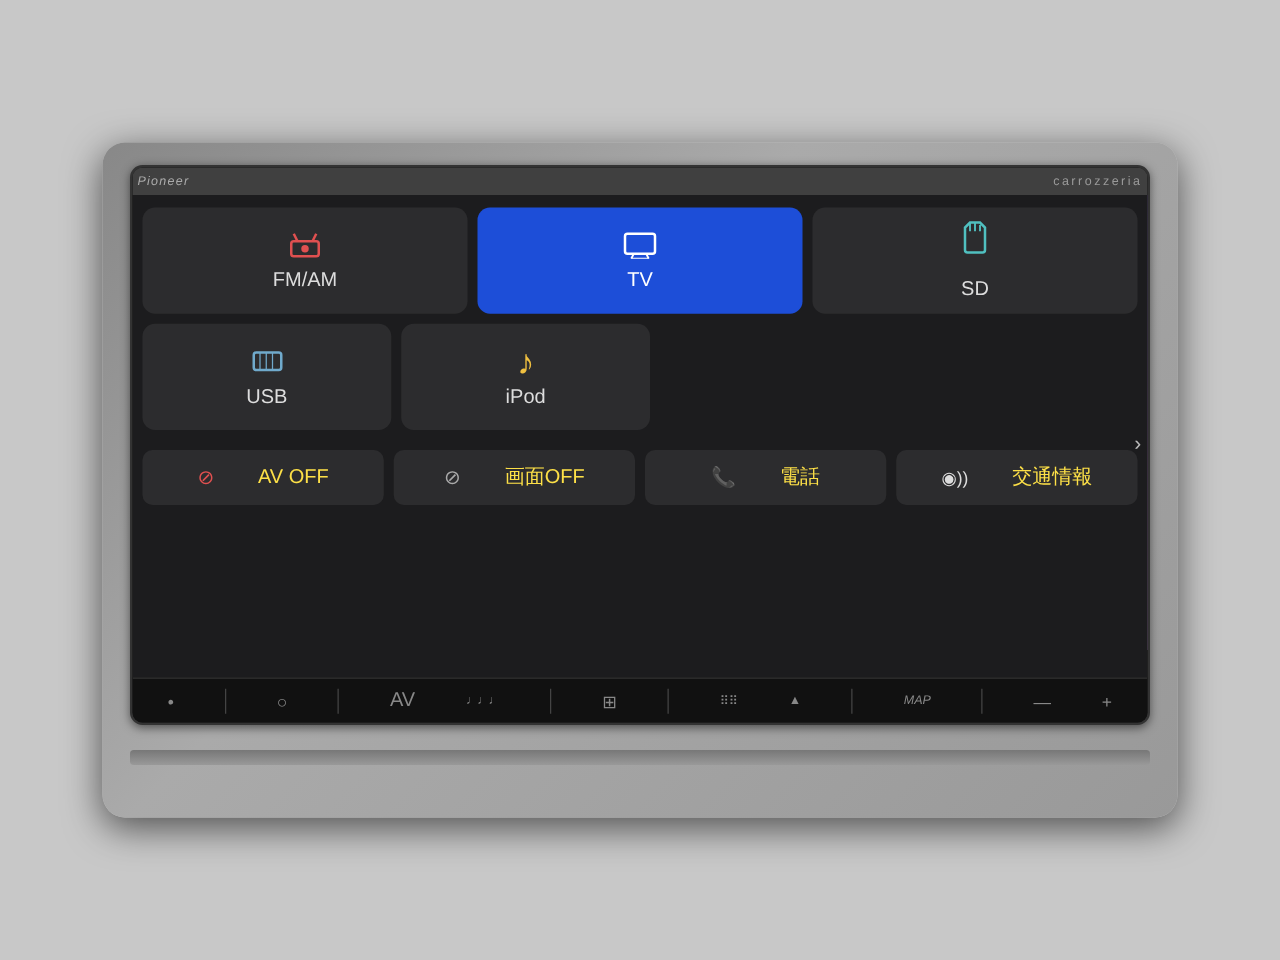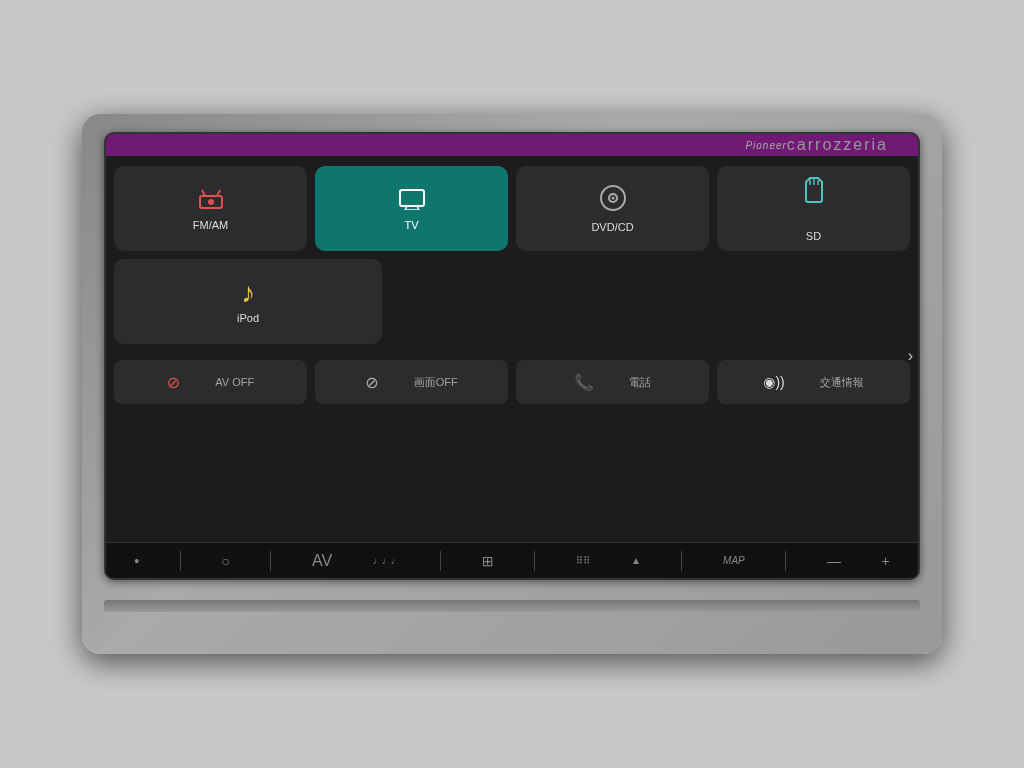--- a/index.html
+++ b/index.html
@@ -35,37 +35,37 @@
       overflow: hidden;
       position: relative;
       box-shadow: inset 0 0 12px rgba(0,0,0,0.9), 0 2px 8px rgba(0,0,0,0.5);
       border: 2px solid #333;
     }
 
     .brand-bar {
       position: absolute;
       top: 0; left: 0; right: 0;
       height: 22px;
-      background: #701a75;
-      display: flex;
-      align-items: center;
-      justify-content: flex-end;
-      padding: 0 30px;
+      background: #404040;
+      display: flex;
+      align-items: center;
+      justify-content: space-between;
+      padding: 0 4px;
       z-index: 10;
     }
 
     .brand-pioneer {
       font-size: 10px;
       color: #aaa;
       font-style: italic;
       letter-spacing: 1px;
     }
 
     .brand-carrozzeria {
-      font-size: 16px;
+      font-size: 10px;
       color: #999;
       letter-spacing: 2px;
     }
 
     .screen-content {
       position: absolute;
       top: 22px; left: 0; right: 0; bottom: 0;
       background: #1c1c1e;
       display: flex;
       flex-direction: column;
@@ -109,40 +109,40 @@
       justify-content: center;
       padding: 10px 6px 8px 6px;
       cursor: pointer;
       min-height: 85px;
       position: relative;
       border: none;
       transition: background 0.15s;
     }
 
     .grid-btn.active-tv {
-      background: #0f766e;
+      background: #1d4ed8;
     }
 
     .grid-btn.bluetooth-btn {
       background: #2c2c2e;
     }
 
     .grid-btn.sd-btn {
       background: #2c2c2e;
       justify-content: space-between;
     }
 
     .btn-icon {
       font-size: 26px;
       margin-bottom: 4px;
       line-height: 1;
     }
 
     .btn-label {
-      font-size: 11px;
+      font-size: 16px;
       color: #ddd;
       text-align: center;
       line-height: 1.3;
     }
 
     .active-tv .btn-icon,
     .active-tv .btn-label {
       color: #fff;
     }
 
@@ -163,22 +163,22 @@
       align-items: center;
       justify-content: center;
       gap: 6px;
       padding: 10px 6px;
       cursor: pointer;
       border: none;
       min-height: 44px;
     }
 
     .action-btn .btn-label {
-      font-size: 11px;
-      color: #a3a3a3;
+      font-size: 16px;
+      color: #fde047;
       margin-left: 29px;
     }
 
     
     .control-bar {
       position: absolute;
       bottom: 0; left: 0; right: 0;
       height: 36px;
       background: #111;
       display: flex;
@@ -274,47 +274,48 @@
               <svg width="30" height="24" viewBox="0 0 30 24">
                 <rect x="3" y="4" width="24" height="16" rx="2" fill="none" stroke="#fff" stroke-width="2"></rect>
                 <line x1="10" y1="20" x2="8" y2="24" stroke="#fff" stroke-width="1.5"></line>
                 <line x1="20" y1="20" x2="22" y2="24" stroke="#fff" stroke-width="1.5"></line>
                 <line x1="8" y1="24" x2="22" y2="24" stroke="#fff" stroke-width="1.5"></line>
               </svg>
             </div>
             <span class="btn-label">TV</span>
           </button>
 
-          <button class="grid-btn">
-            <div class="btn-icon icon-gray">
-              <svg width="28" height="28" viewBox="0 0 28 28">
-                <circle cx="14" cy="14" r="12" fill="none" stroke="#aaa" stroke-width="2"></circle>
-                <circle cx="14" cy="14" r="4" fill="none" stroke="#aaa" stroke-width="2"></circle>
-                <circle cx="14" cy="14" r="1.5" fill="#aaa"></circle>
-              </svg>
-            </div>
-            <span class="btn-label">DVD/CD</span>
-          </button>
 
 
           <button class="grid-btn sd-btn">
             <div class="btn-icon icon-teal">
               <svg width="24" height="28" viewBox="0 0 24 28">
                 <path d="M4,6 L4,24 Q4,26 6,26 L18,26 Q20,26 20,24 L20,6 L16,2 L8,2 Z" fill="none" stroke="#50c0c0" stroke-width="2"></path>
                 <line x1="8" y1="2" x2="8" y2="9" stroke="#50c0c0" stroke-width="1.5"></line>
                 <line x1="12" y1="2" x2="12" y2="9" stroke="#50c0c0" stroke-width="1.5"></line>
                 <line x1="16" y1="4" x2="16" y2="9" stroke="#50c0c0" stroke-width="1.5"></line>
               </svg>
             </div>
             <span class="btn-label">SD</span>
           </button>
         </div>
 
         <div class="grid-row">
 
+          <button class="grid-btn">
+            <div class="btn-icon icon-blue">
+              <svg width="30" height="24" viewBox="0 0 30 24">
+                <rect x="4" y="6" width="22" height="14" rx="2" fill="none" stroke="#70aacc" stroke-width="2"></rect>
+                <line x1="9" y1="6" x2="9" y2="20" stroke="#70aacc" stroke-width="1"></line>
+                <line x1="14" y1="6" x2="14" y2="20" stroke="#70aacc" stroke-width="1"></line>
+                <line x1="19" y1="6" x2="19" y2="20" stroke="#70aacc" stroke-width="1"></line>
+              </svg>
+            </div>
+            <span class="btn-label">USB</span>
+          </button>
 
           <button class="grid-btn">
             <div class="btn-icon icon-yellow" style="font-size: 28px; color: #f0c040;">♪</div>
             <span class="btn-label">iPod</span>
           </button>
 
 
           <div style="flex:1; min-height:85px;"></div>
           <div style="flex:1; min-height:85px;"></div>
         </div>

